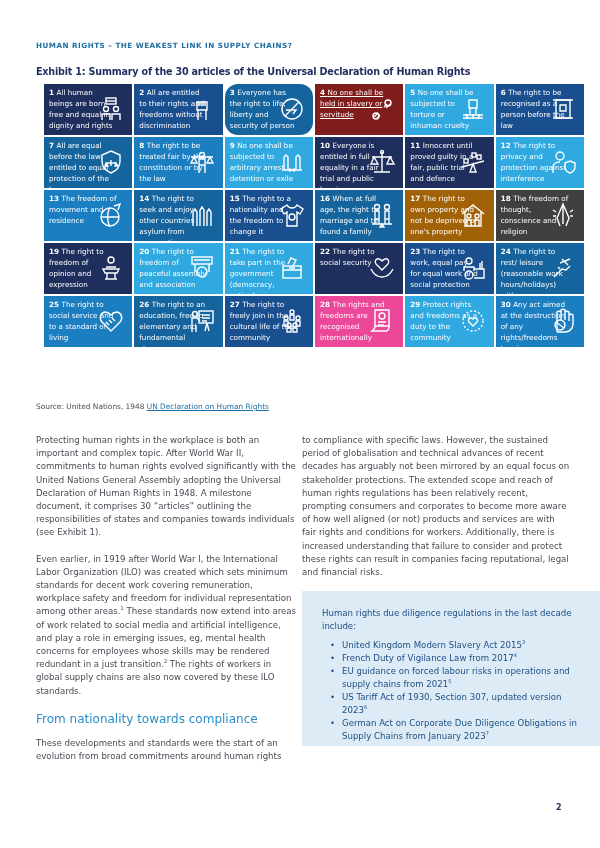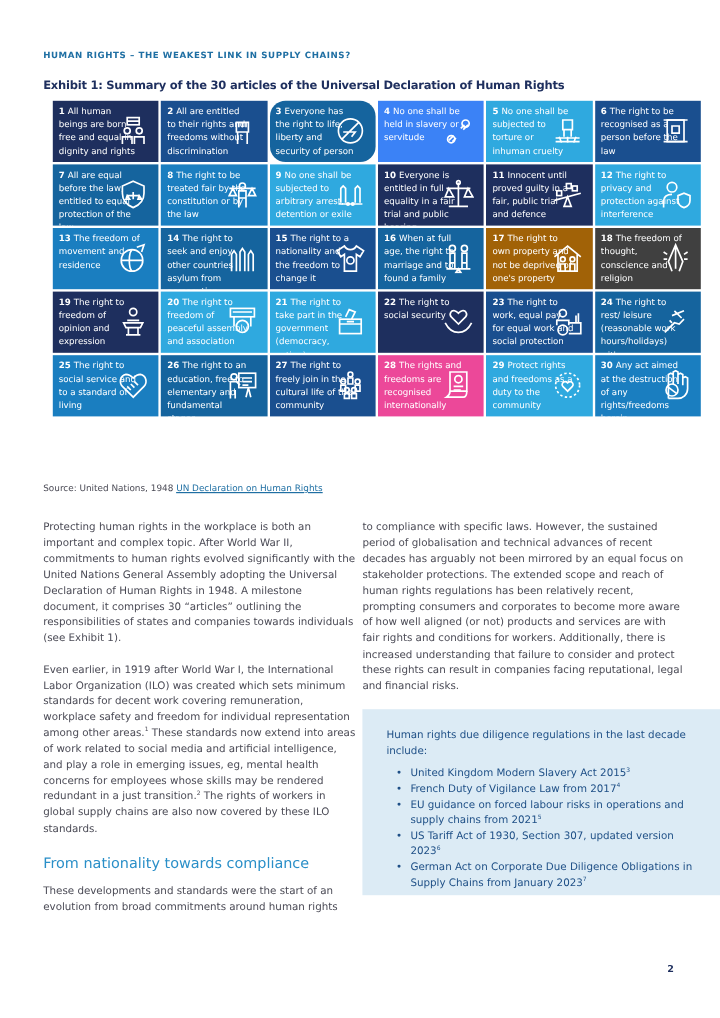--- a/index.html
+++ b/index.html
@@ -49,21 +49,21 @@
           <path d="M8 6h10v8H8zM10 6v4M13 6v4M16 6v4M9 14v10M17 14v10"></path>
         </svg></span>
     </div>
     <div class="cell" style="background: rgb(21, 100, 158); border-radius: 13px;">
       <span class="txt"><span class="num">3 </span><span>Everyone has the right to life, liberty and security of person</span></span>
       <span class="icon"><svg viewBox="0 0 26 26">
           <circle cx="13" cy="13" r="10"></circle>
           <path d="M6 20L20 6M7 14h10l-3 4"></path>
         </svg></span>
     </div>
-    <div class="cell" style="background: #3b82f6;">
+    <div class="cell" style="background: #7f1d1d; text-decoration: underline;">
       <span class="txt"><span class="num">4 </span><span>No one shall be held in slavery or servitude</span></span>
       <span class="icon"><svg viewBox="0 0 26 26">
           <path d="M5 21l4-4M8 22l3-3M15 11l3-3M17 12l4-4"></path>
           <circle cx="7" cy="20" r="3"></circle>
           <circle cx="19" cy="7" r="3"></circle>
         </svg></span>
     </div>
     <div class="cell" style="background: rgb(47, 169, 223);">
       <span class="txt"><span class="num">5 </span><span>No one shall be subjected to torture or inhuman cruelty</span></span>
       <span class="icon"><svg viewBox="0 0 26 26">

